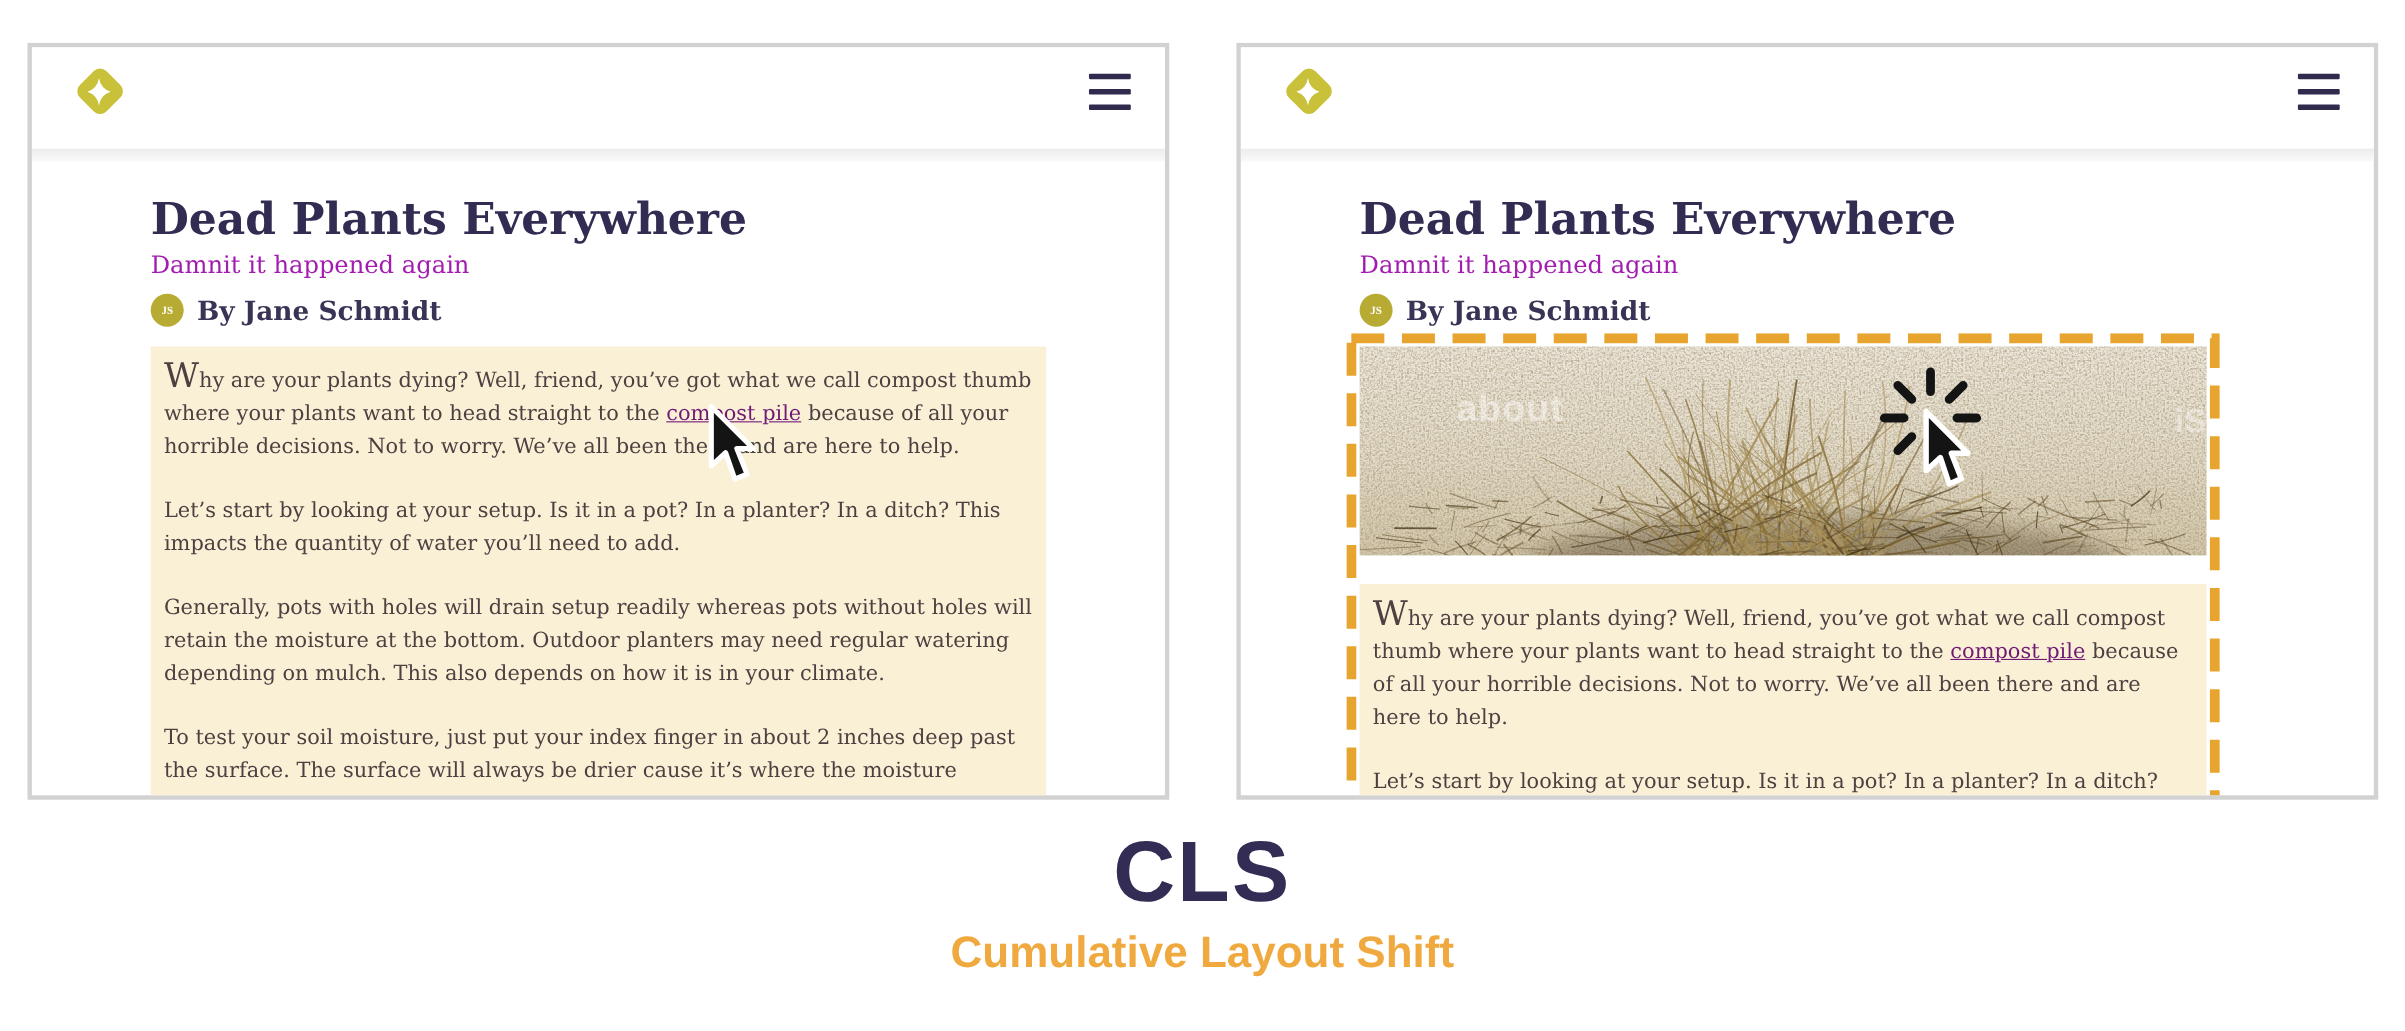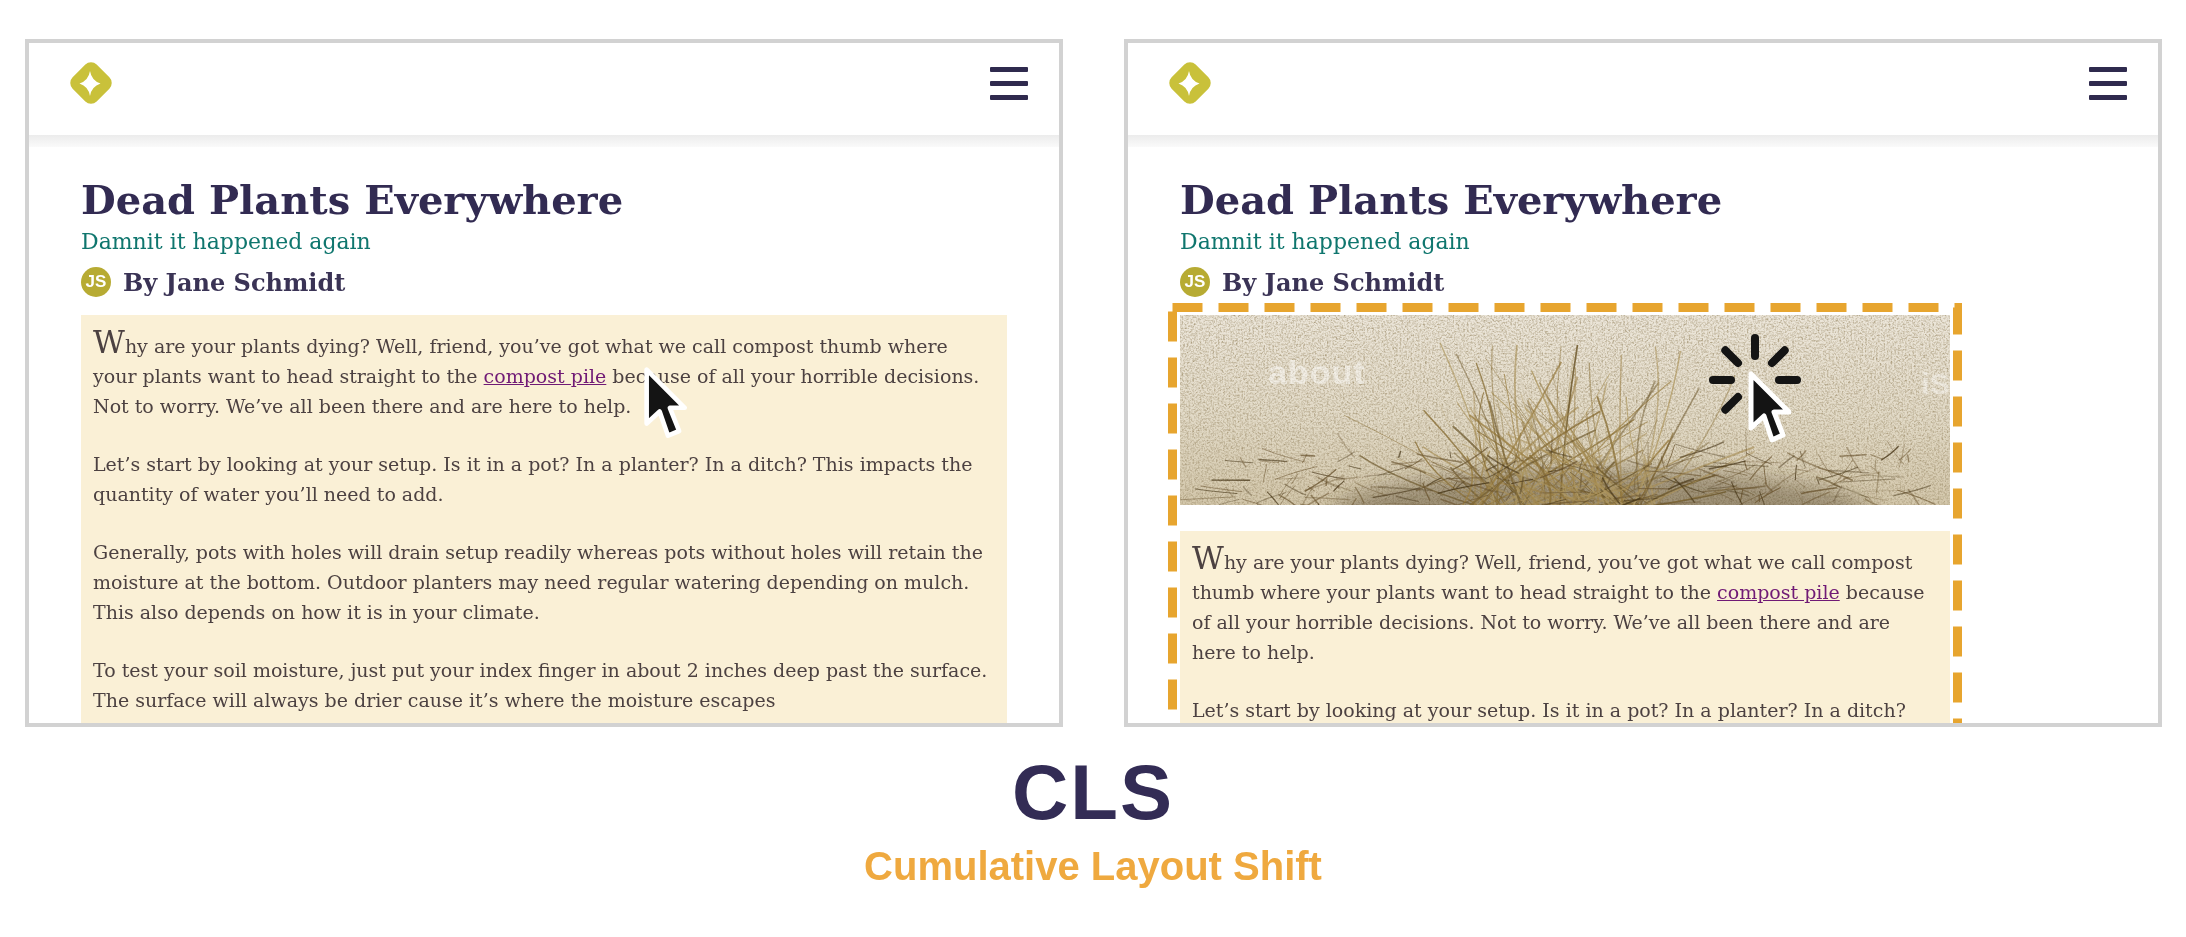--- a/index.html
+++ b/index.html
@@ -13,26 +13,26 @@
   .card.left  { left:25px; }
   .card.right { left:1124px; }
 
   .card-header { position:relative; height:92px; background:#ffffff; }
   .logo { position:absolute; left:38px; top:13px; width:46px; height:56px; }
   .hamburger { position:absolute; right:31px; top:24px; width:38px; cursor:pointer; }
   .hamburger .bar { height:5px; background:#2f2a4e; margin-bottom:9px; border-radius:1px; }
   .hamburger .bar:last-child { margin-bottom:0; }
   .header-shadow { height:12px; background:linear-gradient(#ececec,#fafafa); }
 
-  .card-body { padding:0 52px; }
+  .card-body { padding:0 108px; }
   .article-title { margin-top:30px; font-size:40px; line-height:46px; font-weight:bold; color:#322b52; }
-  .article-subtitle { margin-top:6px; font-size:22px; line-height:26px; color:#0f766e; }
+  .article-subtitle { margin-top:6px; font-size:22px; line-height:26px; color:#a21caf; }
   .byline { margin-top:12px; display:flex; align-items:center; height:30px; }
   .avatar { width:30px; height:30px; border-radius:50%; background:#b7ab33; color:#ffffff;
-            font-family:Liberation Sans, sans-serif; font-size:17px; font-weight:bold;
+            font-family:Liberation Serif, serif; font-size:10px; font-weight:bold;
             display:flex; align-items:center; justify-content:center; margin-right:12px; }
   .author { font-size:24px; font-weight:bold; color:#3a3355; }
 
   .article-text { background:#faf0d6; color:#4c4141; font-size:19px; line-height:30px;
                   padding:16px 12px 28px 12px; }
   .article-text p { margin-bottom:28px; }
   .article-text p:last-child { margin-bottom:0; }
   .dropcap { font-size:31px; line-height:20px; }
   .body-link { color:#701a75; text-decoration:underline; cursor:pointer; }
 

